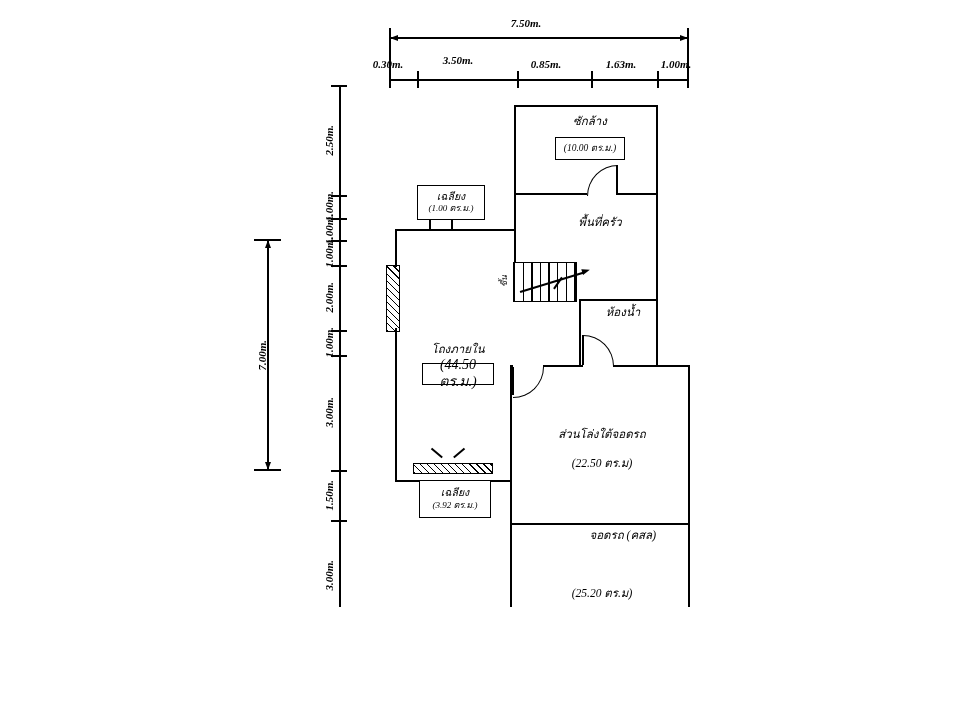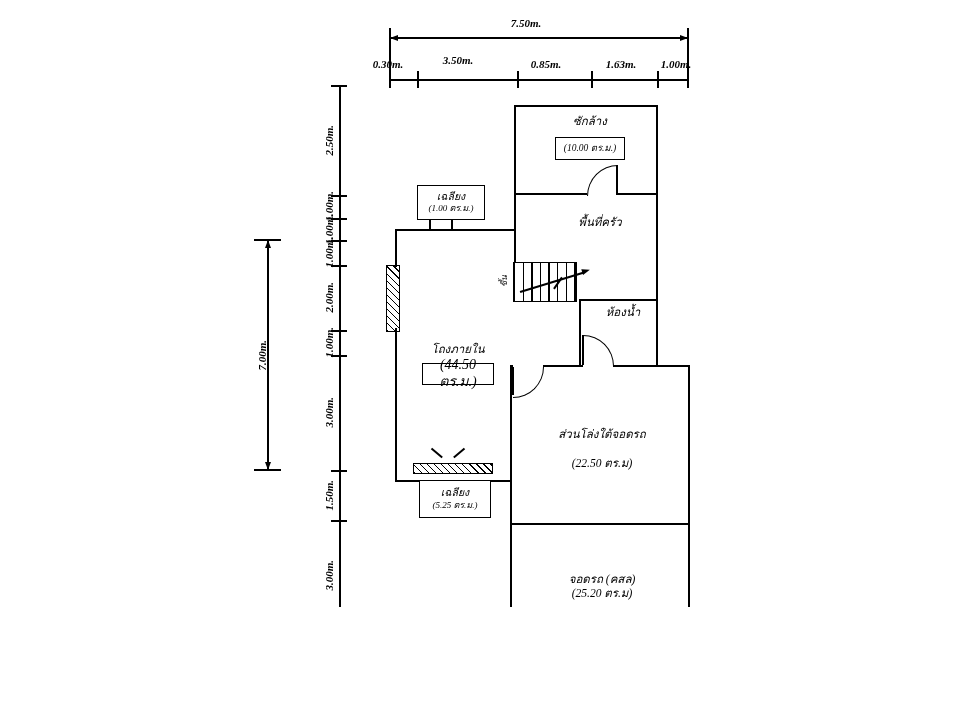--- a/index.html
+++ b/index.html
@@ -125,21 +125,21 @@
   <div class="lbl" style="left:593px;top:306px;width:60px;font-size:11.5px;">ห้องน้ำ</div>
 
   <div class="lbl" style="left:420px;top:343px;width:76px;font-size:11.5px;">โถงภายใน</div>
   <div class="box" style="left:422px;top:363px;width:70px;height:20px;font-size:14px;">(44.50 ตร.ม.)</div>
 
   <div class="lbl" style="left:542px;top:428px;width:120px;font-size:11.5px;">ส่วนโล่งใต้จอดรถ</div>
   <div class="lbl" style="left:550px;top:457px;width:104px;font-size:11.5px;">(22.50 ตร.ม)</div>
 
   <div class="box" style="left:419px;top:480px;width:70px;height:36px;">
     <span style="font-size:10.5px;">เฉลียง</span>
-    <span style="font-size:9px;">(5.25 ตร.ม.)</span>
+    <span style="font-size:9px;">(3.92 ตร.ม.)</span>
   </div>
 
-  <div class="lbl" style="left:548px;top:573px;width:108px;font-size:11.5px;">จอดรถ (คสล)</div>
+  <div class="lbl" style="left:548px;top:529px;width:108px;font-size:11.5px;text-align:right;">จอดรถ (คสล)</div>
   <div class="lbl" style="left:552px;top:587px;width:100px;font-size:11.5px;">(25.20 ตร.ม)</div>
 
   <div style="position:absolute;left:339px;top:677px;width:24px;height:25px;border:1.5px solid #000;background:#fff;"></div>
 
 </div>
 
 </body></html>

